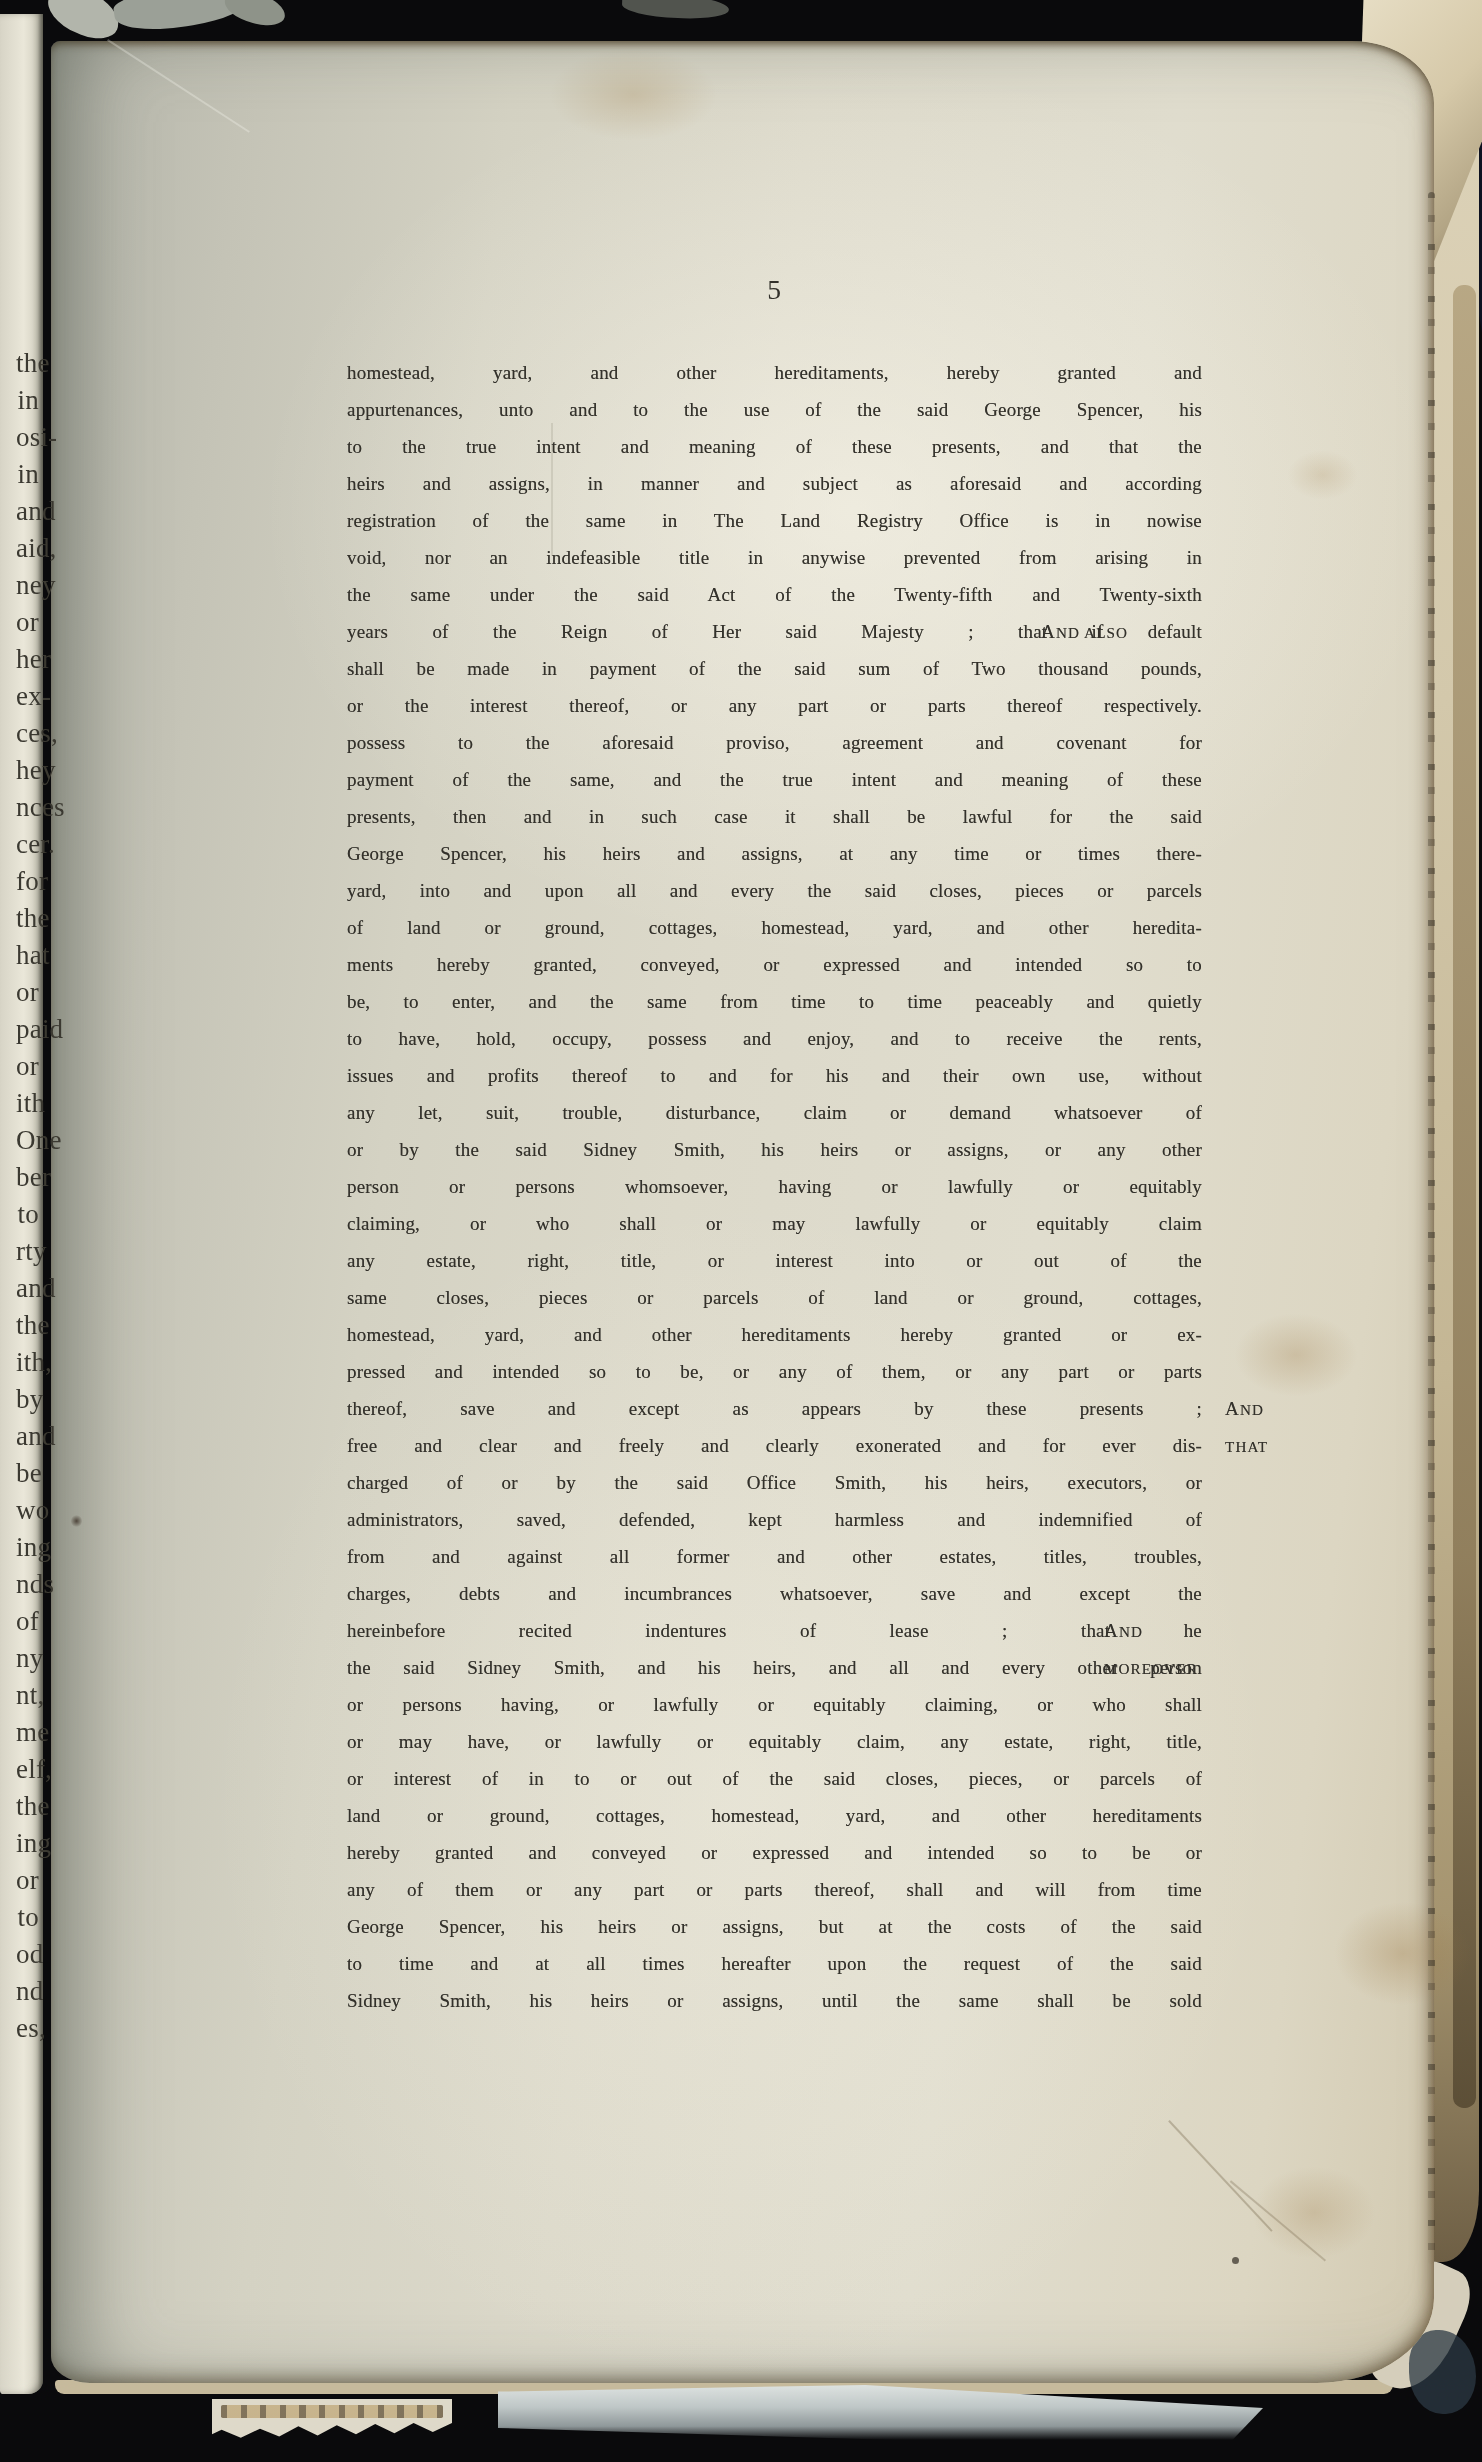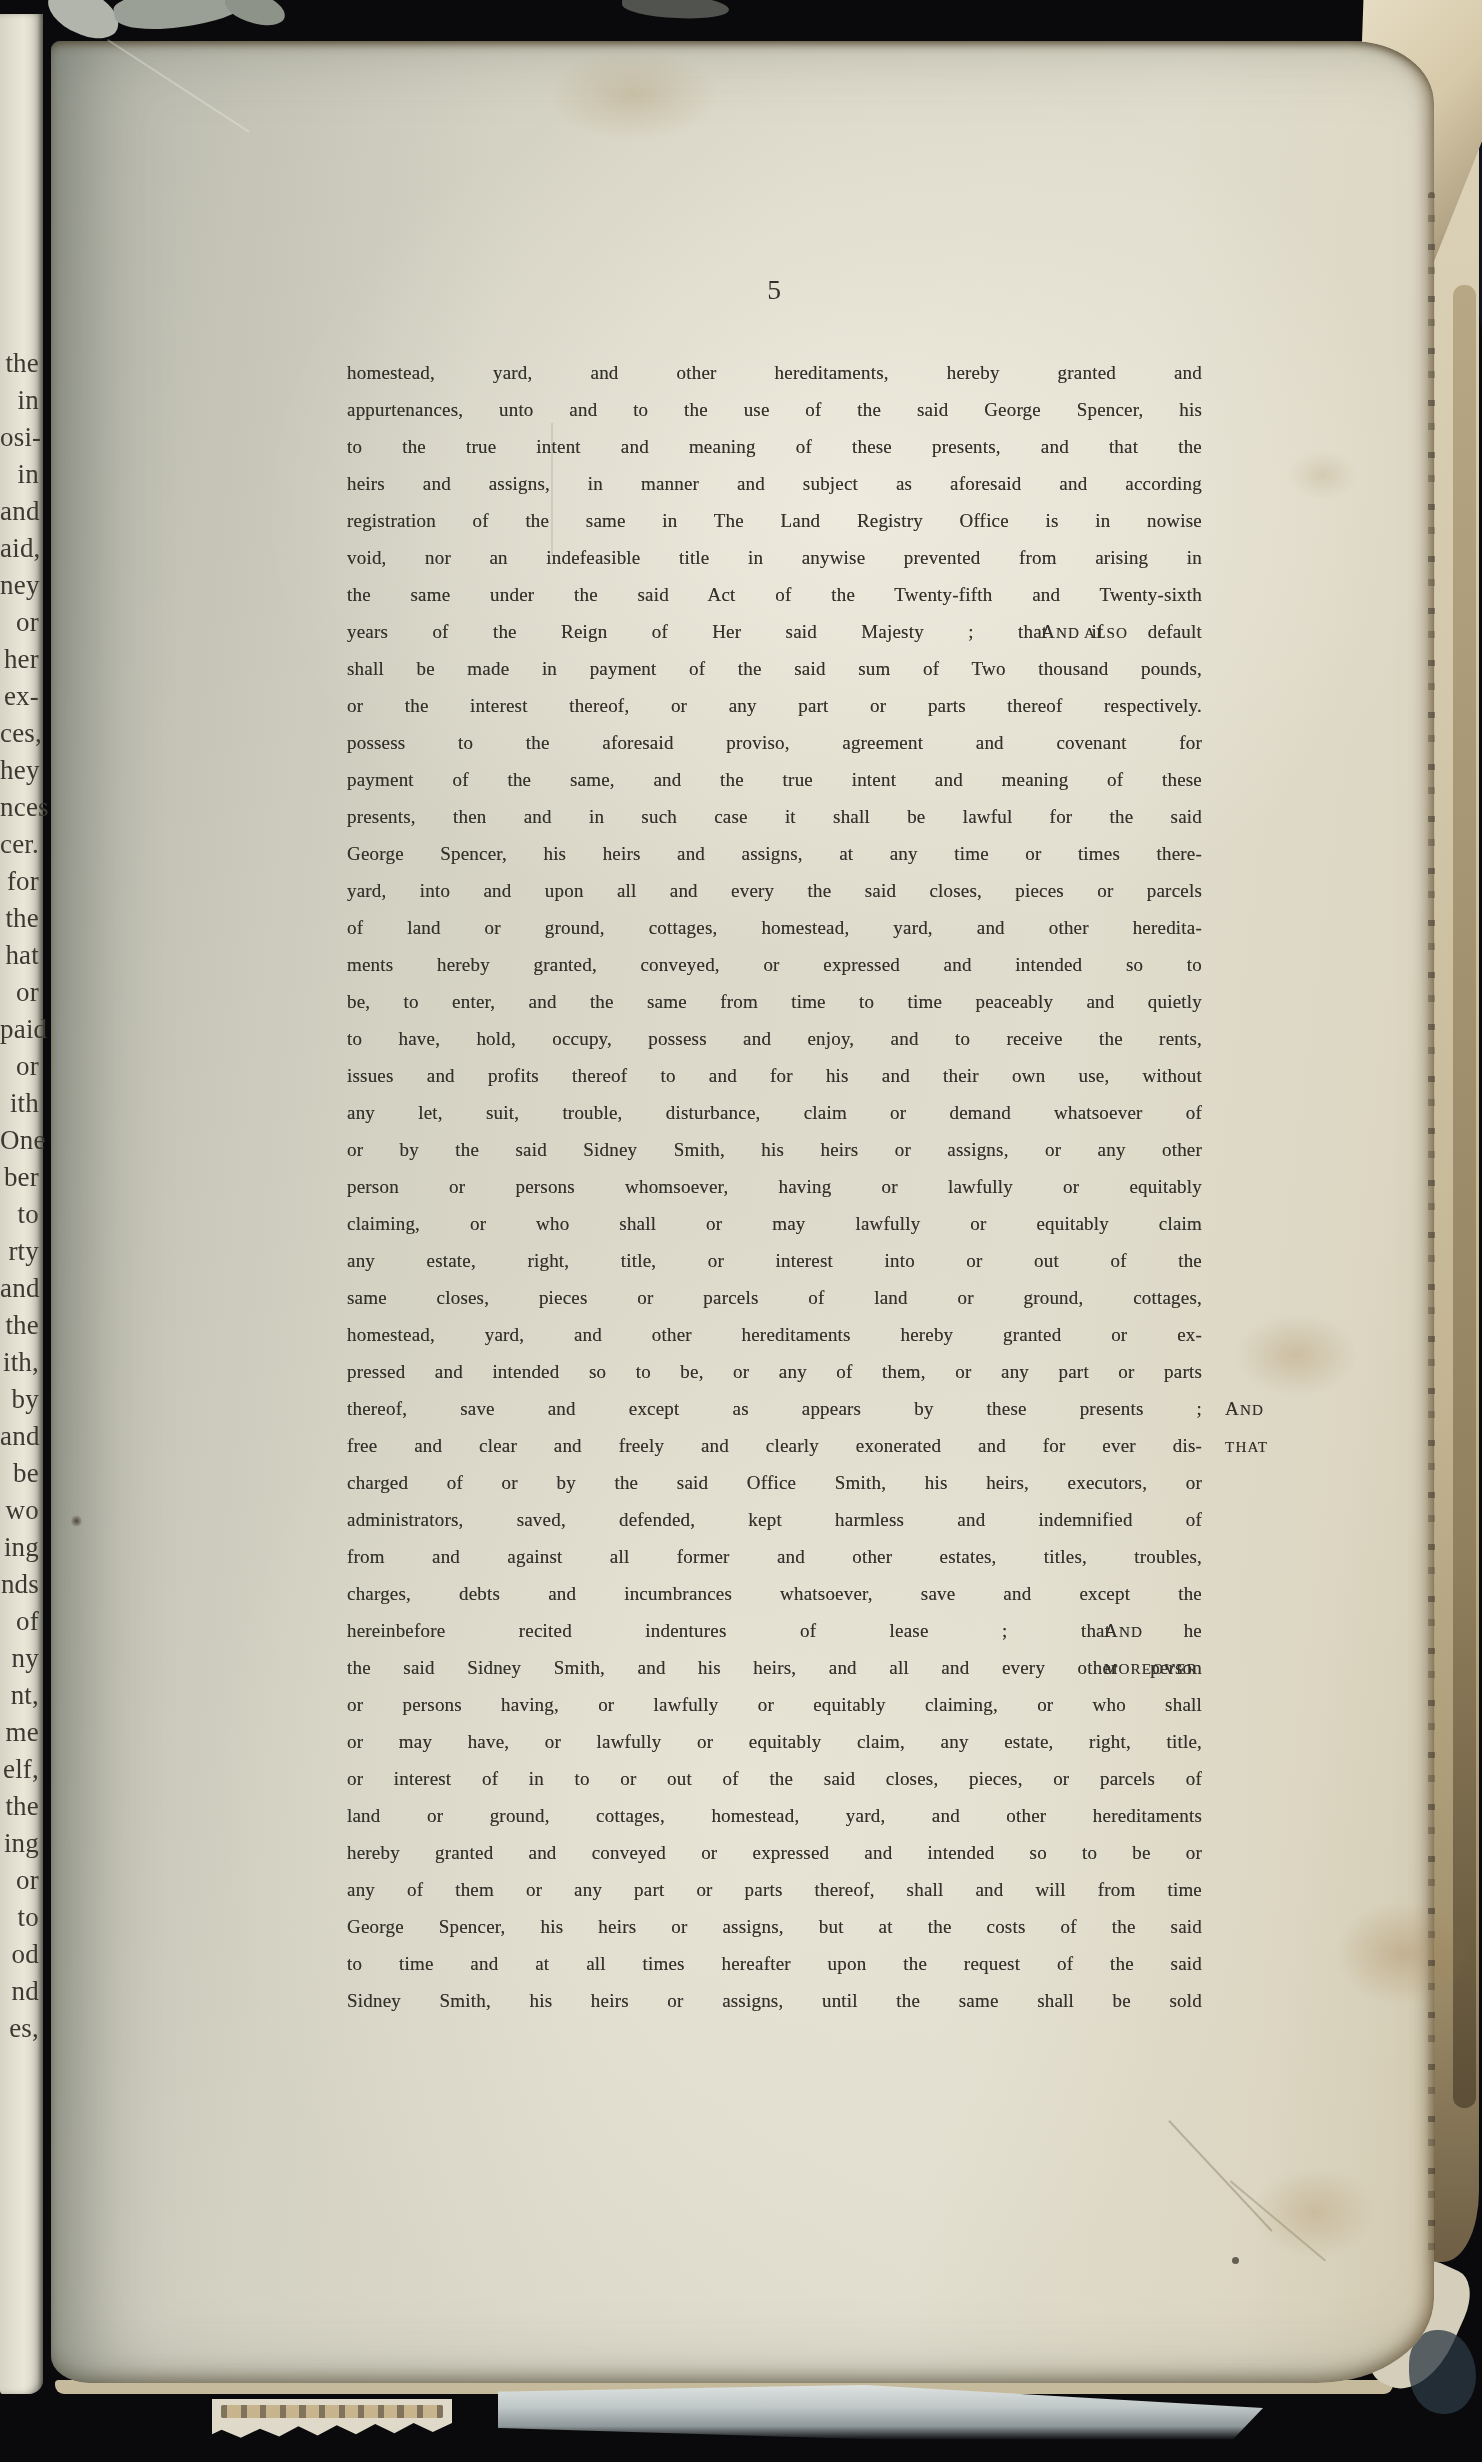--- a/index.html
+++ b/index.html
@@ -59,21 +59,21 @@
   #left-page-edge{
     left:0;top:14.2px;width:43px;height:2380px;
     background:linear-gradient(90deg,#d7d4c6 0%,#eae7d9 55%,#d3d0c1 88%,#8f8d80 100%);
     border-radius:0 0 14.2px 3.6px;
     box-shadow:inset -6.2px 0 8px -3.6px rgba(55,55,45,.75);
     z-index:6;
   }
   #left-page-fragments{
     left:0;top:331px;width:39px;height:1779px;
     text-align:right;font-size:27px;line-height:37px;color:#3b3931;
-    letter-spacing:0.2px;white-space:nowrap;overflow:visible;position:absolute;
+    letter-spacing:0.2px;white-space:nowrap;overflow:visible;position:absolute;padding-left:16px;
   }
   #left-page-fragments .frag{position:static;display:block;}
 
   
   #main-page{
     left:51px;top:41px;width:1383px;height:2342px;z-index:4;
     background:
       radial-gradient(ellipse 845px 640px at 58% 20%,rgba(252,249,238,.55),rgba(252,249,238,0) 70%),
       radial-gradient(ellipse 711px 800px at 50% 75%,rgba(248,245,232,.35),rgba(248,245,232,0) 75%),
       linear-gradient(97deg,#b4b5aa 0%,#c4c3b6 12%,#d4d2c3 28%,#dcd9ca 46%,var(--paper,#e0ddce) 68%,#dcd6c2 88%,#d2c9b0 100%);

